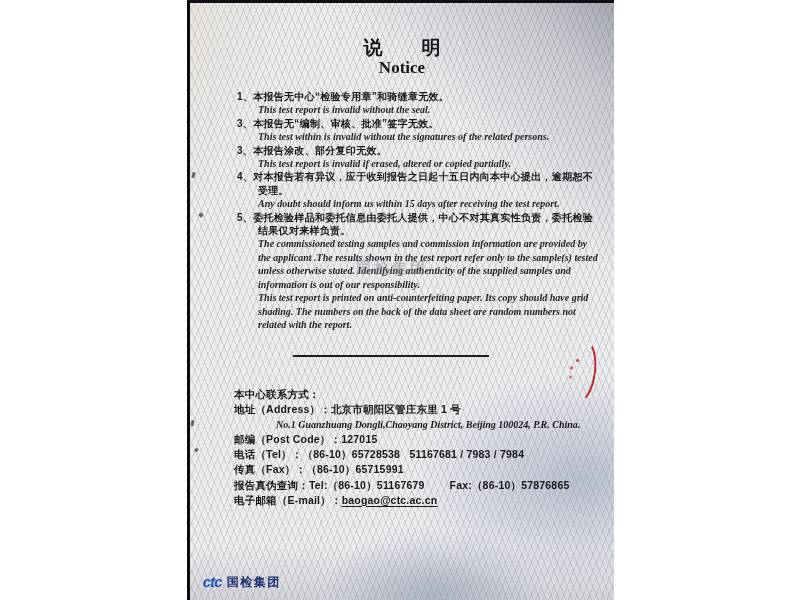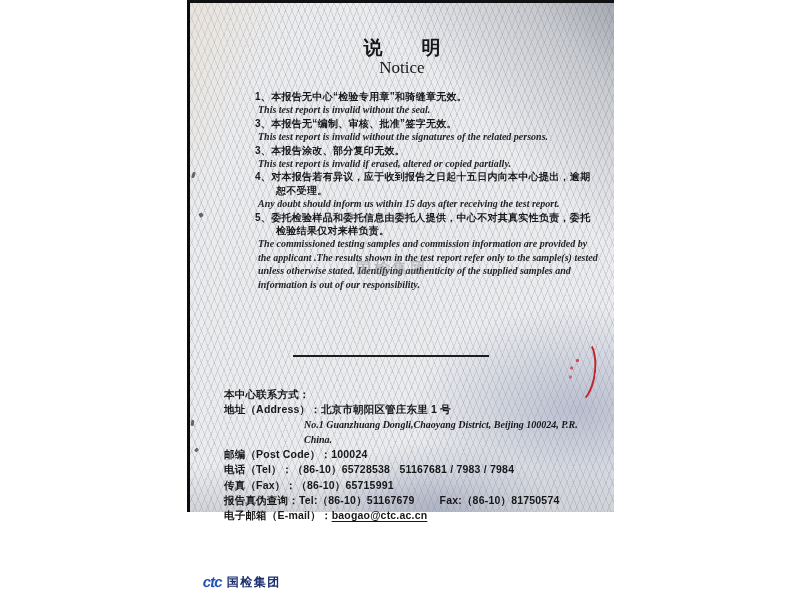--- a/index.html
+++ b/index.html
@@ -2,21 +2,21 @@
 <html><head>
 <meta charset="utf-8">
 <style>
   html,body{margin:0;padding:0;}
   body{
     width:800px;height:600px;background:#ffffff;overflow:hidden;position:relative;
     font-family:"Liberation Sans",sans-serif;
   }
   
   .scan{
-    position:absolute;left:187px;top:0;width:427px;height:512px;box-sizing:border-box;
+    position:absolute;left:187px;top:0;width:427px;height:600px;box-sizing:border-box;
     border-left:3px solid #0b0b0d;border-top:3px solid #101012;
     background-color:#ebecee;
     background-image:
       repeating-linear-gradient(68deg,rgba(108,113,124,0.20) 0 1px,transparent 1px 6px),
       repeating-linear-gradient(-68deg,rgba(108,113,124,0.20) 0 1px,transparent 1px 6px);
   }
   .shade{
     position:absolute;inset:0;pointer-events:none;z-index:1;
     background:
       linear-gradient(225deg,rgba(98,103,116,0.50) 0%,rgba(98,103,116,0.26) 9%,rgba(98,103,116,0.0) 27%),
@@ -27,51 +27,51 @@
   }
   .content{position:absolute;inset:0;z-index:2;color:#17171a;}
 
   
   .title-zh{
     position:absolute;top:32px;left:0;width:100%;text-align:center;
     font-size:19px;font-weight:bold;letter-spacing:10px;text-indent:10px;
   }
   .title-en{
     position:absolute;top:55px;left:0;width:100%;text-align:center;
-    font-family:"Liberation Serif",serif;font-size:17px;font-weight:normal;
+    font-family:"Liberation Serif",serif;font-size:17px;font-weight:bold;
   }
 
   
   .list{position:absolute;left:47px;top:87px;width:362px;}
   .item .zh{
     font-size:10px;font-weight:bold;line-height:13.4px;
-    padding-left:21px;text-indent:-21px;letter-spacing:0.3px;margin-left:18px;
+    padding-left:21px;text-indent:-21px;letter-spacing:0.3px;
   }
   .item .en{
     font-family:"Liberation Serif",serif;font-style:italic;font-weight:bold;
     font-size:10px;line-height:13.4px;margin-left:21px;color:#232326;
   }
 
   
   .watermark{
     position:absolute;left:166px;top:256px;font-size:15px;font-weight:bold;
     letter-spacing:3px;color:rgba(125,128,138,0.40);z-index:1;
   }
 
   
   .divider{position:absolute;left:103px;top:352px;width:196px;height:0;border-top:2px solid #1d1d20;}
 
   
-  .contact{position:absolute;left:34px;top:384px;width:360px;}
+  .contact{position:absolute;left:44px;top:384px;width:360px;}
   .contact .line{
     font-size:10.5px;font-weight:bold;line-height:15.1px;white-space:pre-wrap;letter-spacing:0.2px;
   }
   .contact .en-line{
     font-family:"Liberation Serif",serif;font-style:italic;font-weight:bold;
-    font-size:10px;line-height:15.1px;margin-left:80px;white-space:pre-wrap;
+    font-size:10px;line-height:15.1px;margin-left:42px;white-space:pre-wrap;
   }
   .url{text-decoration:underline;text-decoration-thickness:1px;text-underline-offset:2px;}
 
   
   .seal-arc{
     position:absolute;left:374px;top:335px;width:28px;height:62px;z-index:2;
     border:2.5px solid transparent;border-right-color:#c0242c;border-radius:50%;
     transform:rotate(7deg);
   }
   .seal-dots{
@@ -110,51 +110,52 @@
 
     <div class="watermark">国检集团</div>
 
     <div class="list">
       <div class="item">
         <div class="zh">1、本报告无中心“检验专用章”和骑缝章无效。</div>
         <div class="en">This test report is invalid without the seal.</div>
       </div>
       <div class="item">
         <div class="zh">3、本报告无“编制、审核、批准”签字无效。</div>
-        <div class="en">This test report is invalid without the signatures of the related persons.</div>
+        <div class="en">This test within is invalid without the signatures of the related persons.</div>
       </div>
       <div class="item">
         <div class="zh">3、本报告涂改、部分复印无效。</div>
         <div class="en">This test report is invalid if erased, altered or copied partially.</div>
       </div>
       <div class="item">
         <div class="zh">4、对本报告若有异议，应于收到报告之日起十五日内向本中心提出，逾期恕不受理。</div>
         <div class="en">Any doubt should inform us within 15 days after receiving the test report.</div>
       </div>
       <div class="item">
         <div class="zh">5、委托检验样品和委托信息由委托人提供，中心不对其真实性负责，委托检验结果仅对来样负责。</div>
         <div class="en">The commissioned testing samples and commission information are provided by the applicant .The results shown in the test report refer only to the sample(s) tested unless otherwise stated. Identifying authenticity of the supplied samples and information is out of our responsibility.</div>
       </div>
       <div class="item">
+        <div class="en">This test report is printed on anti-counterfeiting paper. Its copy should have grid shading. The numbers on the back of the data sheet are random numbers not related with the report.</div>
       </div>
     </div>
 
     <div class="divider"></div>
 
     <div class="seal-arc"></div>
     <div class="seal-dots"></div>
 
     <div class="contact">
       <div class="line">本中心联系方式：</div>
       <div class="line">地址（Address）：北京市朝阳区管庄东里 1 号</div>
       <div class="en-line">No.1 Guanzhuang Dongli,Chaoyang District, Beijing 100024, P.R. China.</div>
-      <div class="line">邮编（Post Code）：100024</div>
+      <div class="line">邮编（Post Code）：127015</div>
       <div class="line">电话（Tel）：（86-10）65728538   51167681 / 7983 / 7984</div>
       <div class="line">传真（Fax）：（86-10）65715991</div>
-      <div class="line">报告真伪查询：Tel:（86-10）51167679        Fax:（86-10）81750574</div>
+      <div class="line">报告真伪查询：Tel:（86-10）51167679        Fax:（86-10）57876865</div>
       <div class="line"><span>电子邮箱（E-mail）：</span><span class="url">baogao@ctc.ac.cn</span></div>
     </div>
 
     <div class="speck s1"></div>
     <div class="speck s2"></div>
     <div class="speck s3"></div>
     <div class="speck s4"></div>
 
     <div class="logo">
       <span class="logo-mark">ctc</span>

